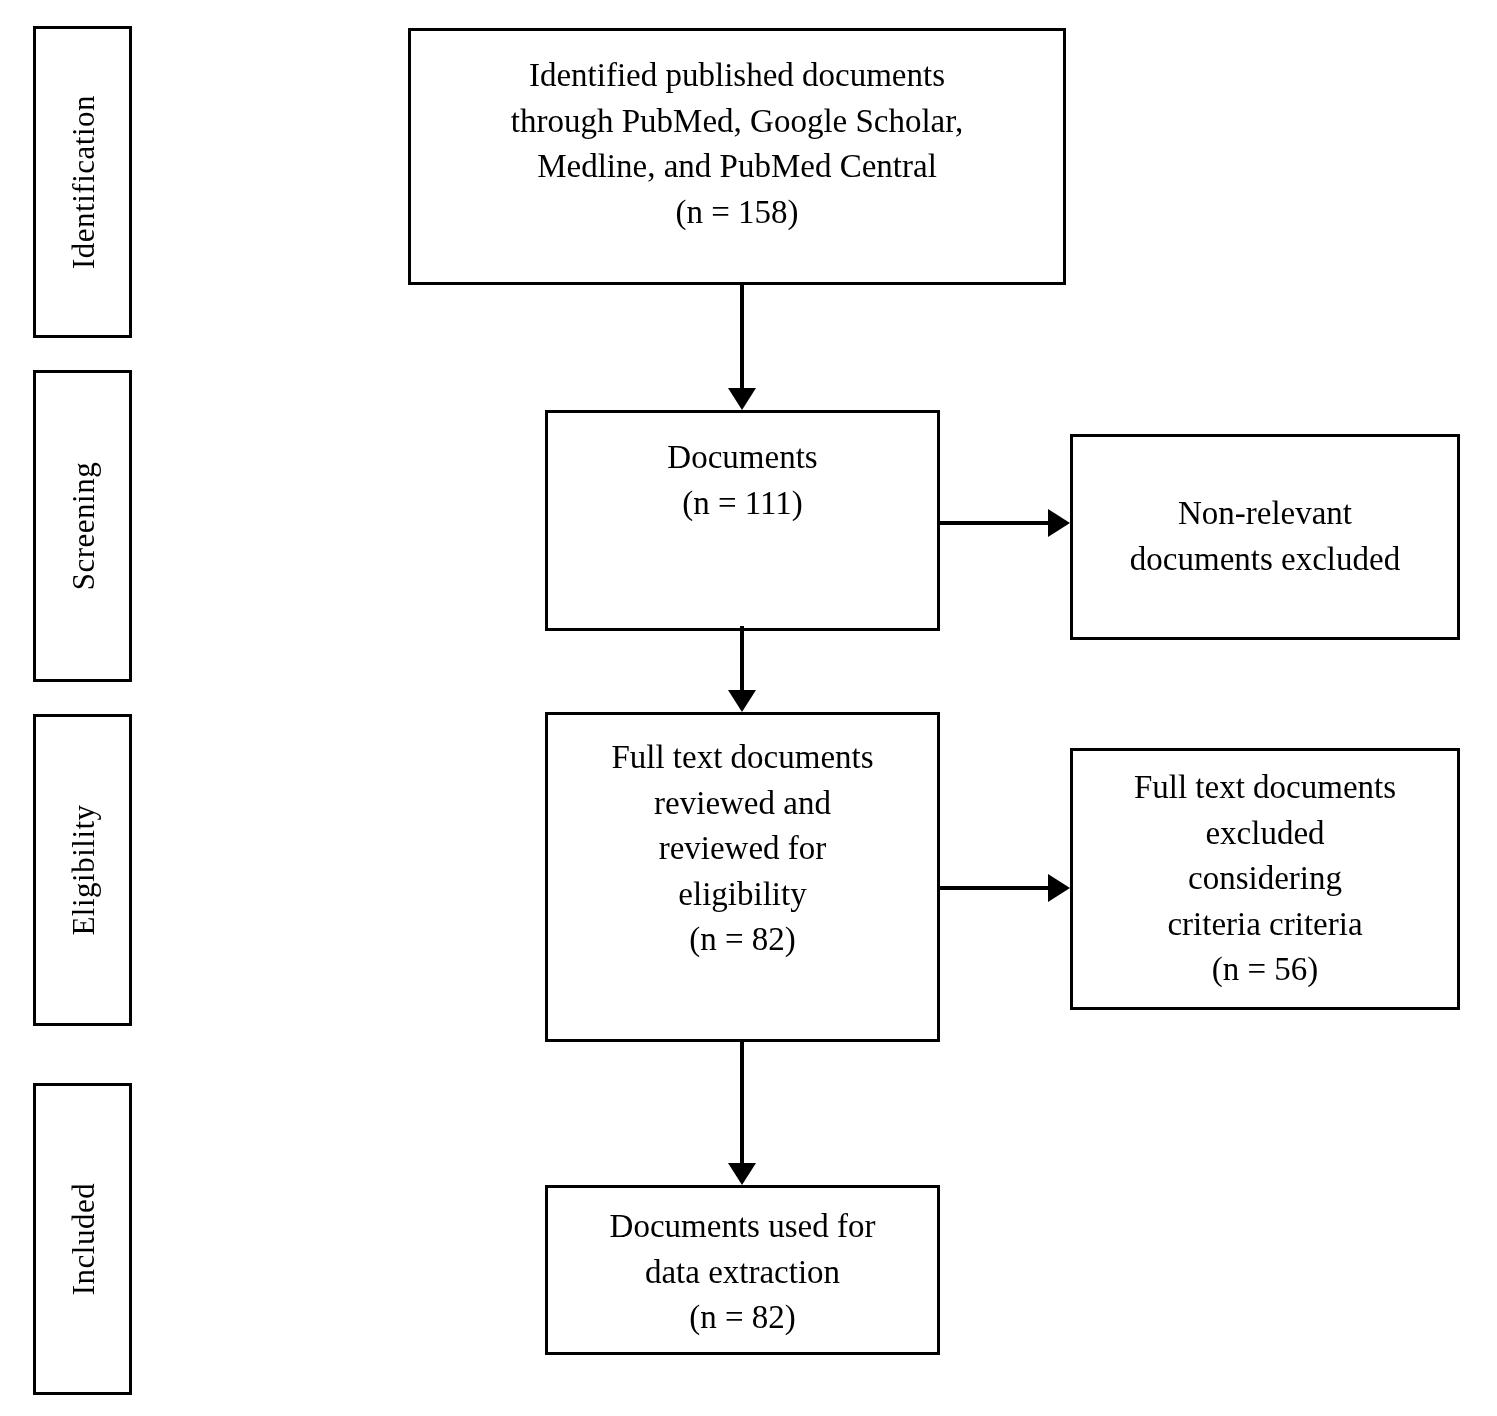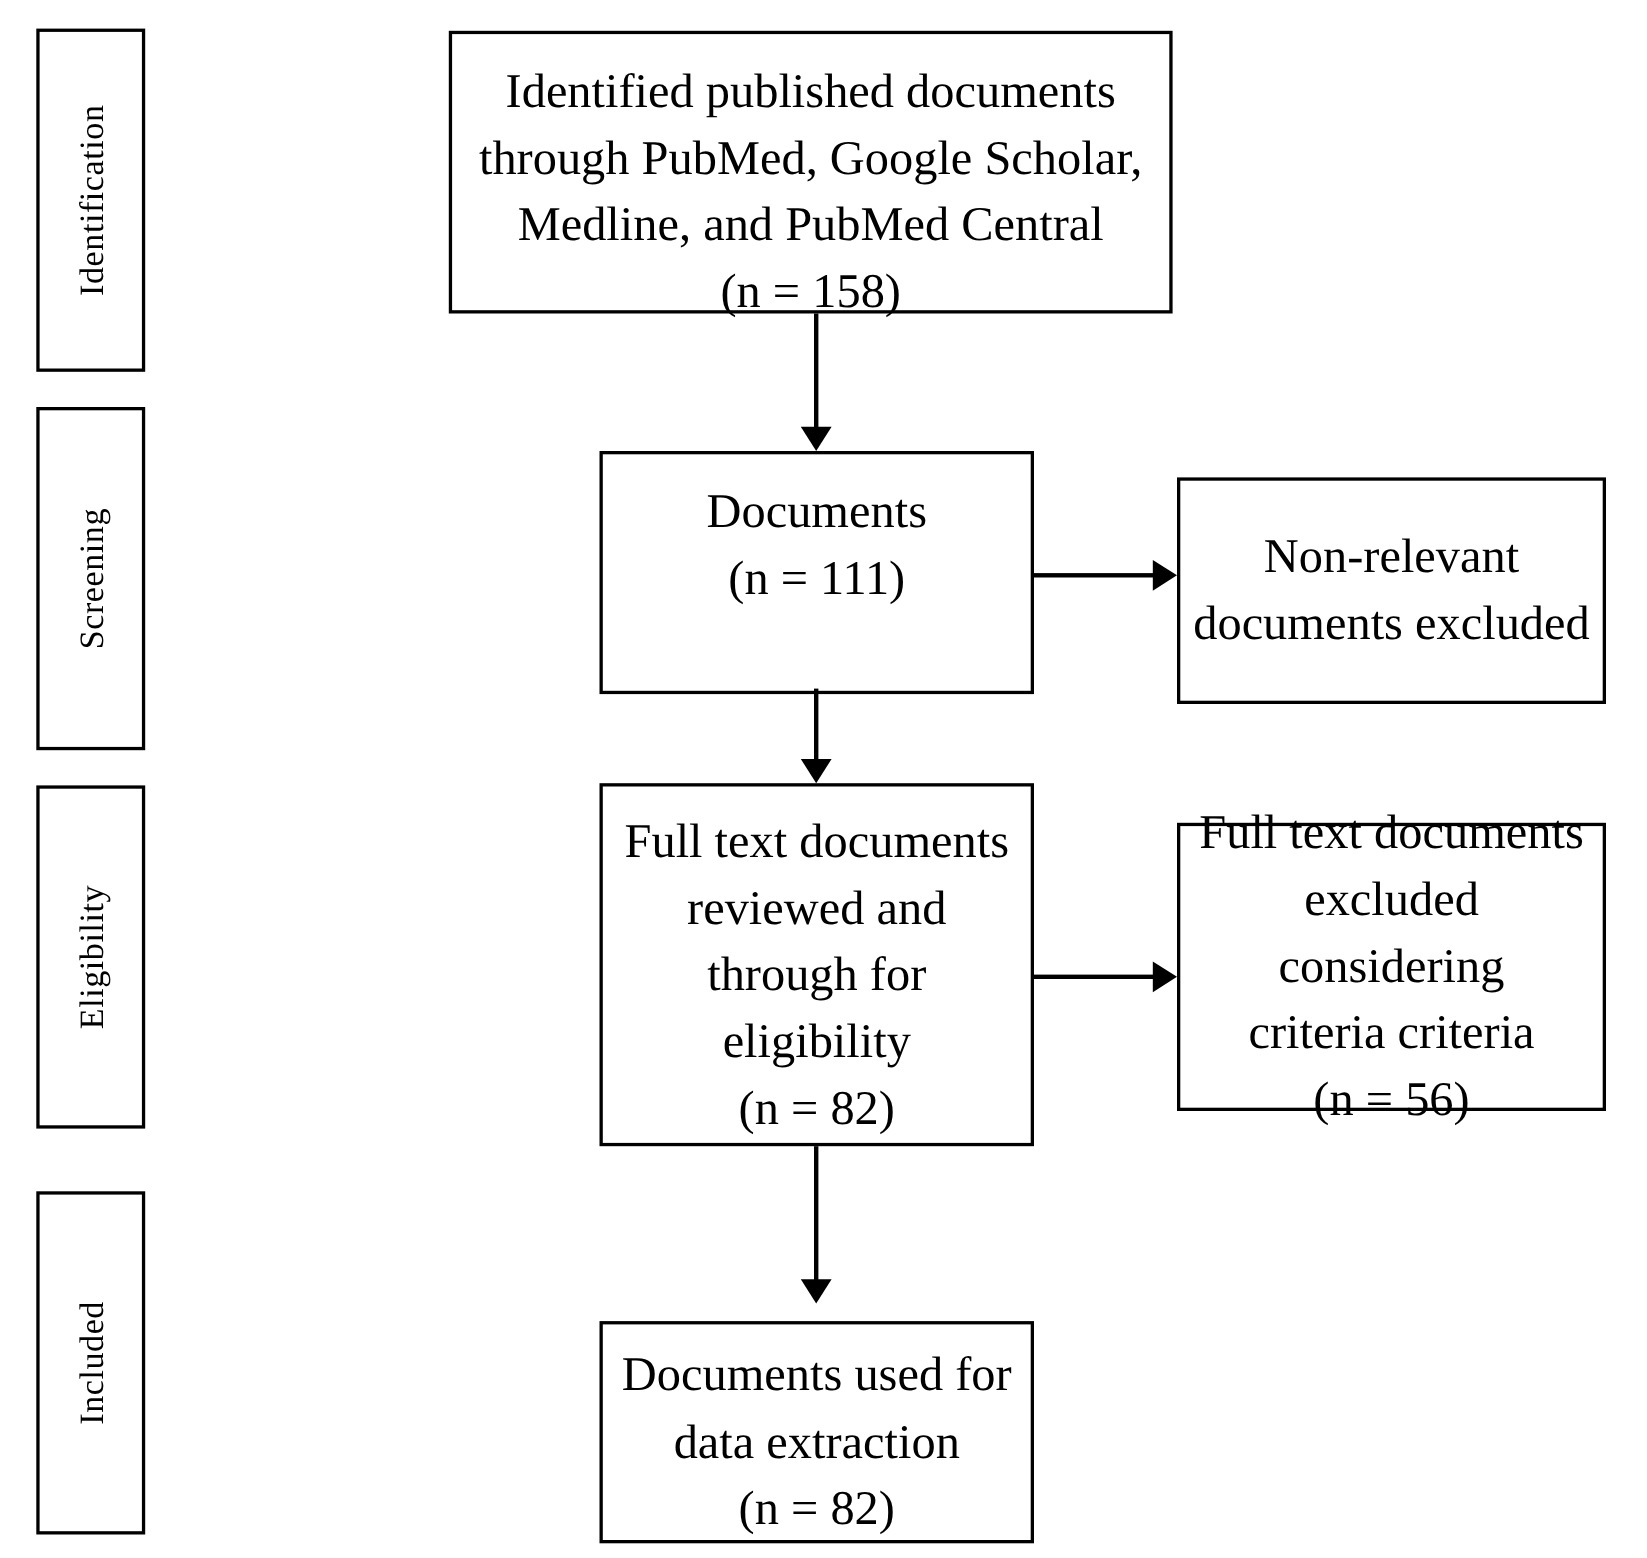--- a/index.html
+++ b/index.html
@@ -47,21 +47,21 @@
     justify-content: center;
     text-align: center;
   }
   .flow-box .inner {
     width: 100%;
     padding: 0 10px;
     box-sizing: border-box;
   }
   .flow-line {
     display: block;
-    font-size: 44px;
+    font-size: 33px;
     line-height: 1.38;
     white-space: nowrap;
   }
 
   
   .align-top .inner { align-self: flex-start; }
 
   
   .v-line {
     position: absolute;
@@ -140,21 +140,21 @@
     </div>
   </div>
 
   <div class="v-line" style="left:740px; top:626px; height:66px;"></div>
   <div class="arrow-down" style="left:728px; top:690px;"></div>
 
   <div class="flow-box align-top" style="left:545px; top:712px; width:395px; height:330px;">
     <div class="inner" style="padding-top:20px;">
       <span class="flow-line">Full text documents</span>
       <span class="flow-line">reviewed and</span>
-      <span class="flow-line">through for</span>
+      <span class="flow-line">reviewed for</span>
       <span class="flow-line">eligibility</span>
       <span class="flow-line">(n = 82)</span>
     </div>
   </div>
 
   <div class="h-line" style="left:940px; top:886px; width:110px;"></div>
   <div class="arrow-right" style="left:1048px; top:874px;"></div>
 
   <div class="flow-box" style="left:1070px; top:748px; width:390px; height:262px;">
     <div class="inner">
@@ -162,21 +162,21 @@
       <span class="flow-line">excluded</span>
       <span class="flow-line">considering</span>
       <span class="flow-line">criteria criteria</span>
       <span class="flow-line">(n = 56)</span>
     </div>
   </div>
 
   <div class="v-line" style="left:740px; top:1042px; height:124px;"></div>
   <div class="arrow-down" style="left:728px; top:1163px;"></div>
 
-  <div class="flow-box align-top" style="left:545px; top:1185px; width:395px; height:202px;margin-top:16px;">
+  <div class="flow-box align-top" style="left:545px; top:1185px; width:395px; height:170px;">
     <div class="inner" style="padding-top:16px;">
       <span class="flow-line">Documents used for</span>
       <span class="flow-line">data extraction</span>
       <span class="flow-line">(n = 82)</span>
     </div>
   </div>
 
 </div>
 
 </body></html>

